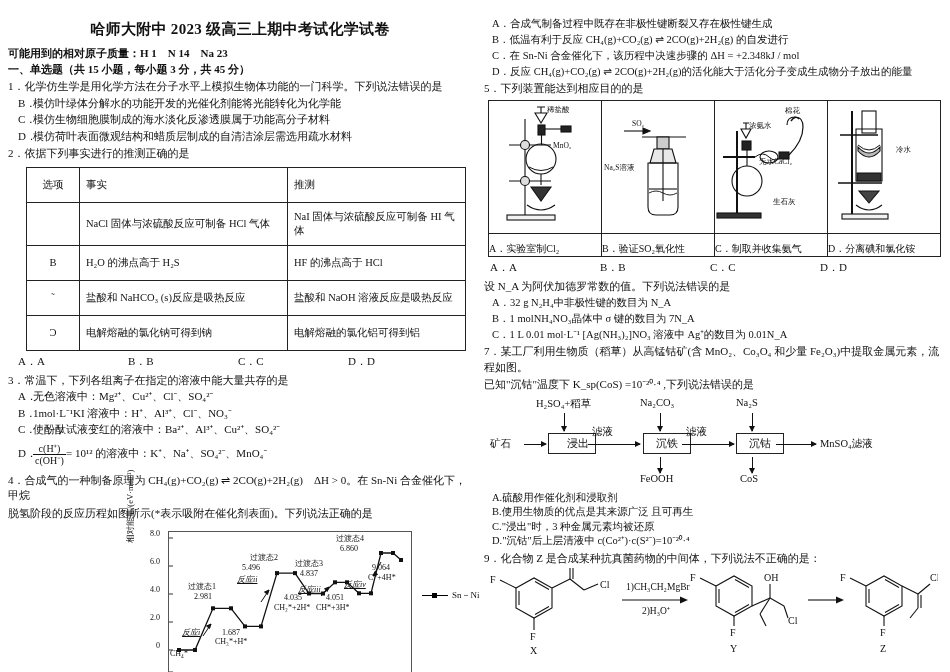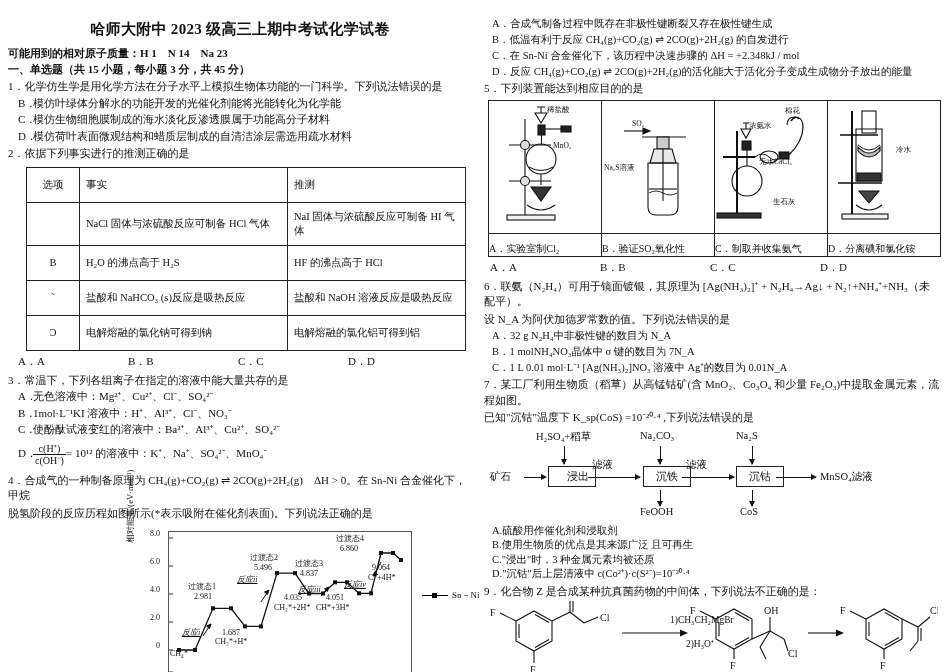--- a/index.html
+++ b/index.html
@@ -72,21 +72,21 @@
   .farrow:after { content:""; position:absolute; right:-1px; top:-3px;
     border-left:6px solid #111; border-top:3.5px solid transparent;
     border-bottom:3.5px solid transparent; }
   .fvert { position:absolute; width:1px; background:#111; }
   .fvert:after { content:""; position:absolute; left:-3px; bottom:-1px;
     border-top:6px solid #111; border-left:3.5px solid transparent;
     border-right:3.5px solid transparent; }
 
   
   .scheme { position:relative; width:450px; height:92px; margin:2px 0 1px 4px; }
-  .cond { position:absolute; font-size:9.5px; white-space:nowrap; text-align:center;margin-left:44px; }
+  .cond { position:absolute; font-size:9.5px; white-space:nowrap; text-align:center; }
 
   .frac { display:inline-block; vertical-align:middle; text-align:center;
     font-size:10px; line-height:11px; }
   .frac .num { display:block; border-bottom:1px solid #111; padding:0 2px; }
   .frac .den { display:block; padding:0 2px; }
 </style>
 </head>
 <body>
 
 <div class="page">
@@ -205,21 +205,21 @@
         </svg>
       </div>
 
       <div class="anno" style="left:40px; top:122px;">CH₄*</div>
       <div class="anno" style="left:58px; top:55px;">过渡态1</div>
       <div class="anno" style="left:64px; top:65px;">2.981</div>
       <div class="anno u" style="left:52px; top:101px;">反应i</div>
       <div class="anno" style="left:92px; top:101px;">1.687</div>
       <div class="anno" style="left:85px; top:110px;">CH₃*+H*</div>
       <div class="anno" style="left:120px; top:26px;">过渡态2</div>
-      <div class="anno" style="left:124px; top:36px;">5.496</div>
+      <div class="anno" style="left:112px; top:36px;">5.496</div>
       <div class="anno u" style="left:107px; top:48px;">反应ii</div>
       <div class="anno" style="left:154px; top:66px;">4.035</div>
       <div class="anno" style="left:144px; top:76px;">CH₂*+2H*</div>
       <div class="anno" style="left:165px; top:32px;">过渡态3</div>
       <div class="anno" style="left:170px; top:42px;">4.837</div>
       <div class="anno u" style="left:168px; top:58px;">反应iii</div>
       <div class="anno" style="left:196px; top:66px;">4.051</div>
       <div class="anno" style="left:186px; top:76px;">CH*+3H*</div>
       <div class="anno" style="left:206px; top:7px;">过渡态4</div>
       <div class="anno" style="left:210px; top:17px;">6.860</div>
@@ -336,21 +336,20 @@
         <td class="cap">C．制取并收集氨气</td>
         <td class="cap">D．分离碘和氯化铵</td>
       </tr>
     </tbody>
       </table>
 
     <div class="answers4" style="margin-left:6px;">
       <span>A．A</span><span>B．B</span><span>C．C</span><span>D．D</span>
     </div>
 
-    <div class="qline">6．联氨（N₂H₄）可用于镜面镀银，其原理为 [Ag(NH₃)₂]⁺ + N₂H₄→Ag↓ + N₂↑+NH₄⁺+NH₃（未配平）。</div>
     <div class="qline">设 N_A 为阿伏加德罗常数的值。下列说法错误的是</div>
     <div class="optR"><span class="lbl">A．</span><span>32 g N₂H₄中非极性键的数目为 N_A</span></div>
     <div class="optR"><span class="lbl">B．</span><span>1 molNH₄NO₃晶体中 σ 键的数目为 7N_A</span></div>
     <div class="optR"><span class="lbl">C．</span><span>1 L 0.01 mol·L⁻¹ [Ag(NH₃)₂]NO₃ 溶液中 Ag⁺的数目为 0.01N_A</span></div>
 
     <div class="qline">7．某工厂利用生物质（稻草）从高锰钴矿(含 MnO₂、Co₃O₄ 和少量 Fe₂O₃)中提取金属元素，流程如图。</div>
     <div class="qline">已知"沉钴"温度下 K_sp(CoS) =10⁻²⁰·⁴ ,下列说法错误的是</div>
 
     <div class="flow">
       <div class="ftxt" style="left:48px; top:2px;">H₂SO₄+稻草</div>

